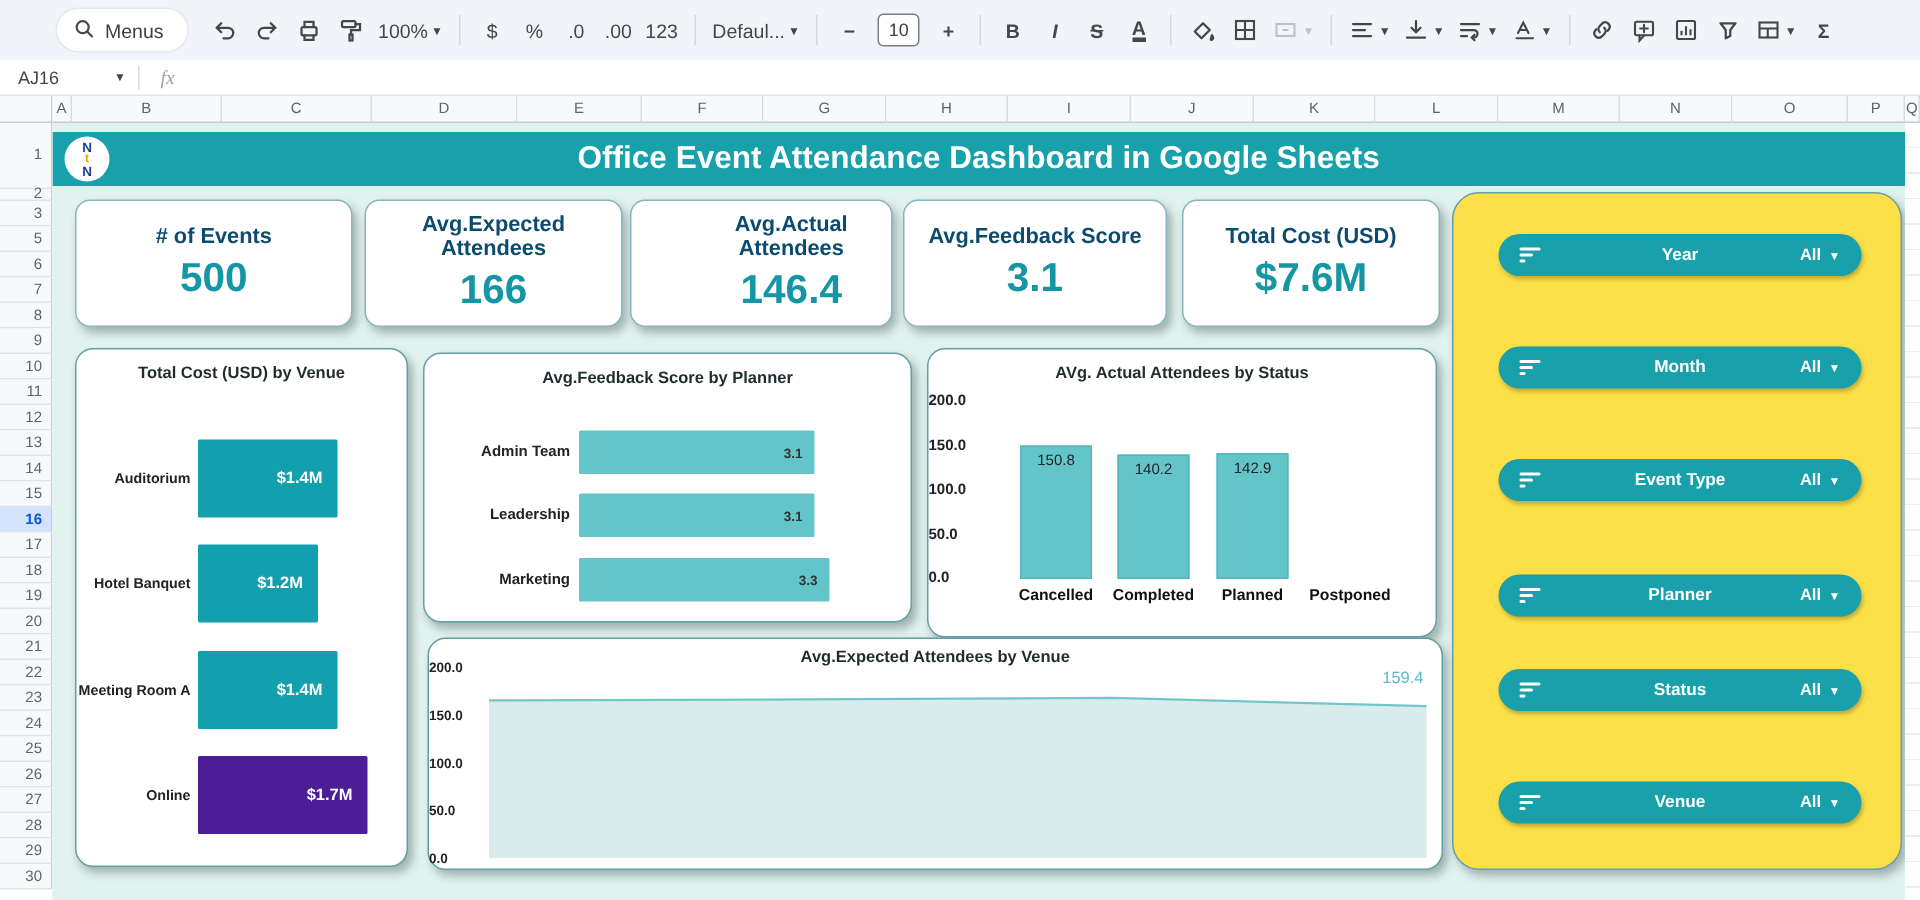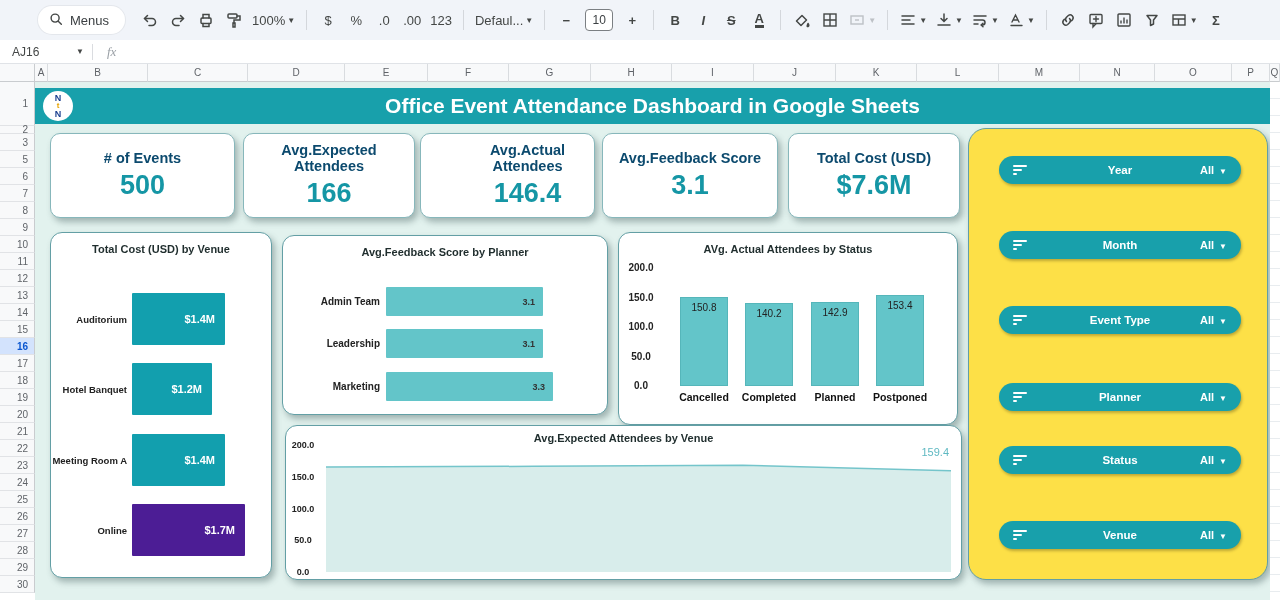--- a/index.html
+++ b/index.html
@@ -53,21 +53,21 @@
     box-shadow:3px 4px 6px rgba(80,105,105,.45)}
   .kpi{display:flex;flex-direction:column;align-items:center;justify-content:center;gap:4px}
   .kpi .lab{font-size:14.5px;font-weight:bold;color:#0c4a6e;text-align:center;padding:0 4px}
   .kpi .val{font-size:27px;font-weight:bold;color:#1596a5}
   .chart{border:1.5px solid #639fa5;border-radius:12px}
   .ctitle{position:absolute;top:10px;left:0;width:100%;text-align:center;
     font-size:11px;font-weight:bold;color:#1f2d2d}
   .hbar{position:absolute;border-radius:1px}
   .hbar .bval{position:absolute;right:10px;top:0;bottom:0;display:flex;align-items:center;font-weight:bold}
   .hcat{position:absolute;text-align:right;font-weight:bold;color:#222}
-  .tick{position:absolute;text-align:center;font-weight:bold;color:#222}
+  .tick{position:absolute;text-align:left;font-weight:bold;color:#222}
   .vbar{position:absolute;background:#63c5c9;border:1px solid #55b6ba}
   .vbar .bval{position:absolute;top:4px;left:0;width:100%;text-align:center;font-size:10px;color:#222}
   .vcat{position:absolute;text-align:center;font-weight:bold;color:#111;font-size:10.5px}
   .endlab{position:absolute;font-size:11px;color:#5fb9c2;font-weight:normal}
   
   .fpanel{position:absolute;background:#fde047;border:1.5px solid #639fa5;border-radius:18px;
     box-shadow:3px 4px 6px rgba(80,105,105,.45)}
   .fpill{position:absolute;left:30px;width:242px;height:28px;border-radius:14px;background:#18a0ab;
     color:#fff;display:flex;align-items:center;box-shadow:1px 2px 3px rgba(0,0,0,.25)}
   .fpill .flab{position:absolute;left:0;width:100%;text-align:center;font-size:11.5px;font-weight:bold}
@@ -370,23 +370,20 @@
         </div>
         <div class="vcat" style="left: 50px; width: 70px; top: 158px;">Cancelled</div>
         <div class="vbar" style="left: 126px; top: 70px; width: 48px; height: 83px;">
           <div class="bval">140.2</div>
         </div>
         <div class="vcat" style="left: 115px; width: 70px; top: 158px;">Completed</div>
         <div class="vbar" style="left: 192px; top: 69px; width: 48px; height: 84px;">
           <div class="bval">142.9</div>
         </div>
         <div class="vcat" style="left: 181px; width: 70px; top: 158px;">Planned</div>
-        <div class="vbar" style="left: 257px; top: 62px; width: 48px; height: 91px;">
-          <div class="bval">153.4</div>
-        </div>
         <div class="vcat" style="left: 246px; width: 70px; top: 158px;">Postponed</div>
       </div>
 
     <div class="card chart" id="chartArea" style="left:250px;top:343px;width:677px;height:155px">
       <div class="ctitle" style="top:6px">Avg.Expected Attendees by Venue</div>
       <div class="endlab" id="areaEndLab" style="right: 12px; top: 20px;">159.4</div>
     <div class="tick" style="left: 0px; width: 34px; top: 14px; font-size: 9px;">200.0</div>
         <div class="tick" style="left: 0px; width: 34px; top: 45.75px; font-size: 9px;">150.0</div>
         <div class="tick" style="left: 0px; width: 34px; top: 77.5px; font-size: 9px;">100.0</div>
         <div class="tick" style="left: 0px; width: 34px; top: 109.25px; font-size: 9px;">50.0</div>

